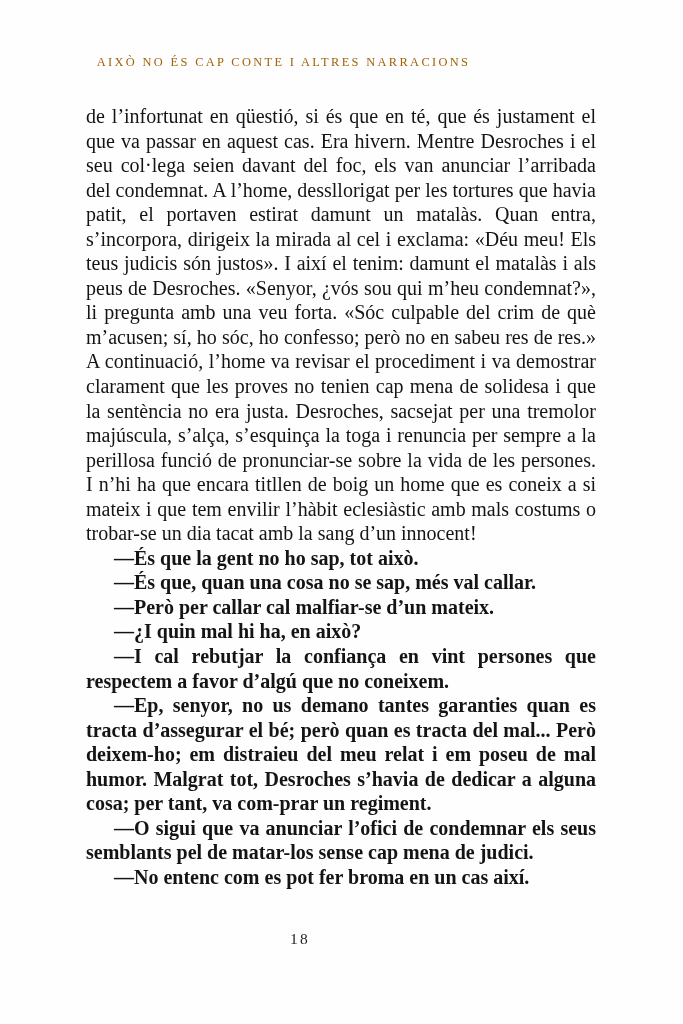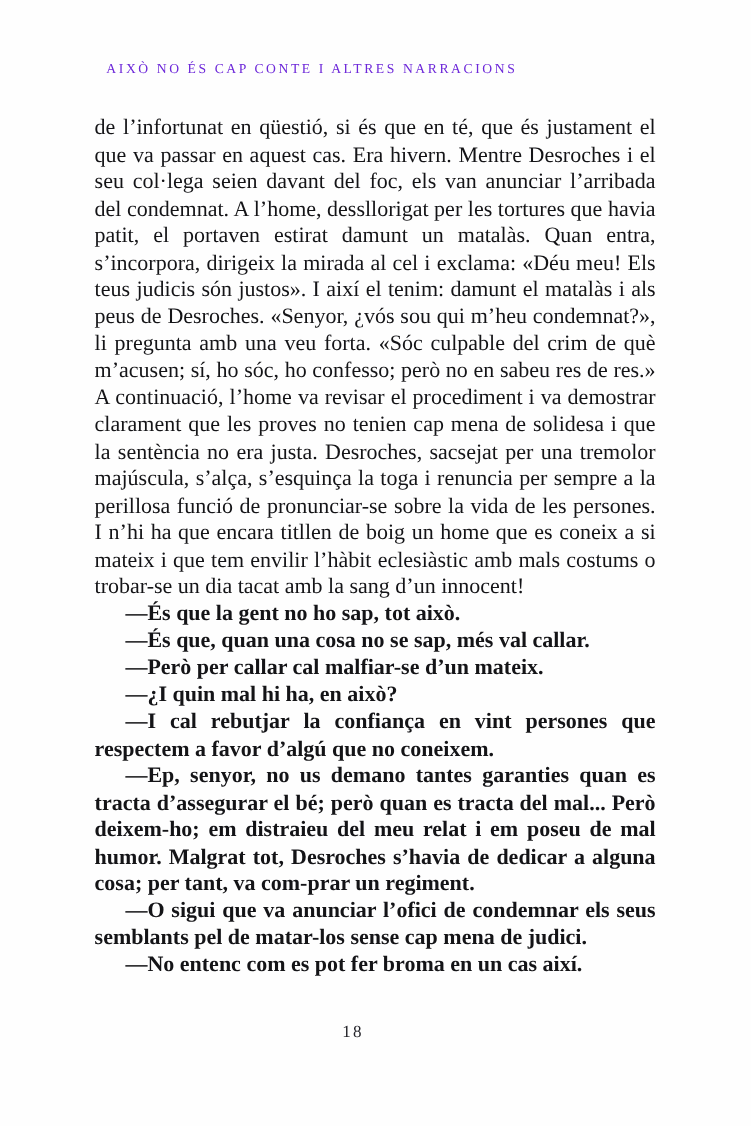--- a/index.html
+++ b/index.html
@@ -26,21 +26,21 @@
 
   
   .running-head {
     position: absolute;
     top: 55px;
     left: 0;
     width: 567px;
     text-align: center;
     font-size: 12.4px;
     letter-spacing: 2.35px;
-    color: #6d28d9;
+    color: #a16207;
     text-transform: uppercase;
     font-variant: small-caps;
     white-space: nowrap;
   }
 
   
   .textblock {
     position: absolute;
     top: 104px;
     left: 86px;
@@ -68,21 +68,20 @@
   
   .folio {
     position: absolute;
     top: 930px;
     left: 0;
     width: 600px;
     text-align: center;
     font-size: 15.5px;
     letter-spacing: 2.2px;
     color: #24242a;
-    margin-left: 21px;
   }
 </style>
 </head>
 <body>
 
 <div class="page">
 
   <div class="running-head">Això no és cap conte i altres narracions</div>
 
   <div class="textblock">

